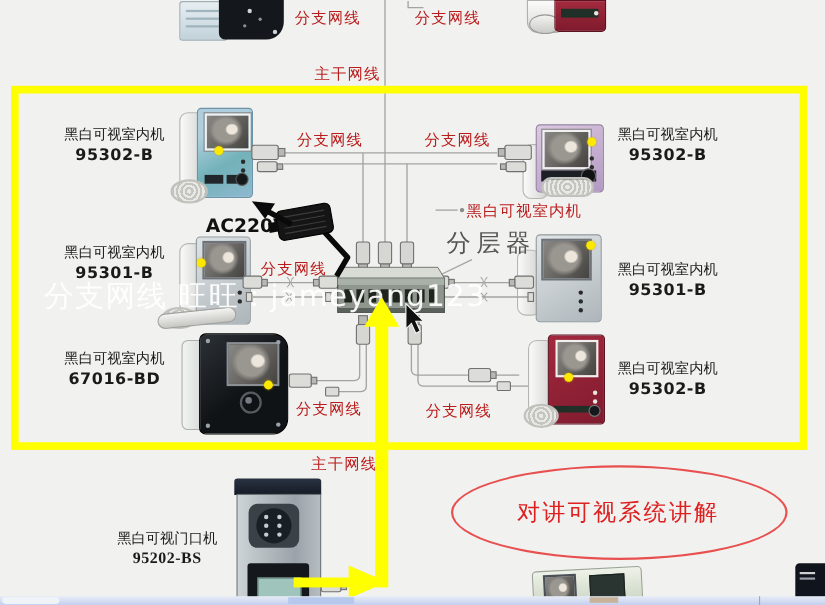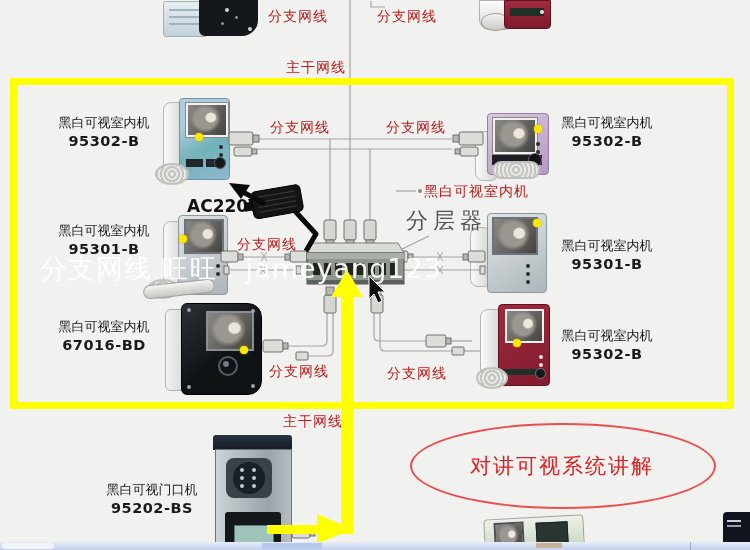--- a/index.html
+++ b/index.html
@@ -218,21 +218,21 @@
   <b>95302-B</b>
 </div>
 <div class="dev-label" style="left:547px;top:238px;">
   <div>黑白可视室内机</div>
   <b>95301-B</b>
 </div>
 <div class="dev-label" style="left:547px;top:328px;">
   <div>黑白可视室内机</div>
   <b>95302-B</b>
 </div>
-<div class="dev-label" style="left:92px;top:482px;">
+<div class="dev-label" style="left:92px;top:482px;font-family:Liberation Serif, serif;">
   <div>黑白可视门口机</div>
   <b>95202-BS</b>
 </div>
 
 <div class="ellipse"></div>
 <div class="callout-text">对讲可视系统讲解</div>
 
 <svg id="cables-svg" width="750" height="550" viewBox="0 0 750 550">
   <g stroke="#a3a3a0" stroke-width="1.2" fill="none">
     <path d="M350,0 V78"></path>

